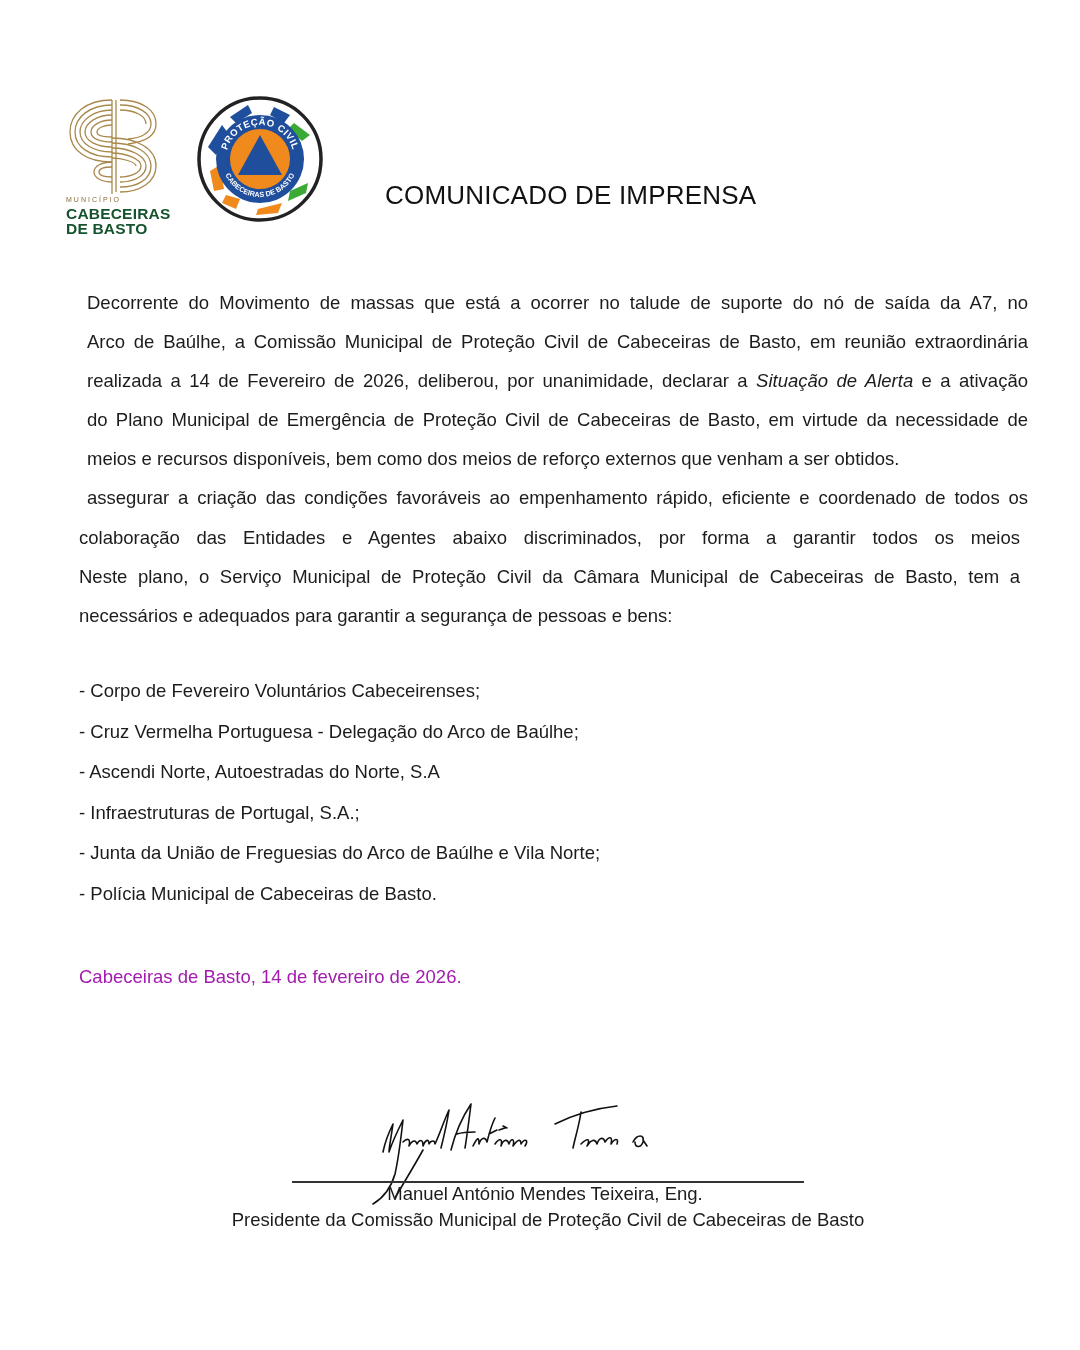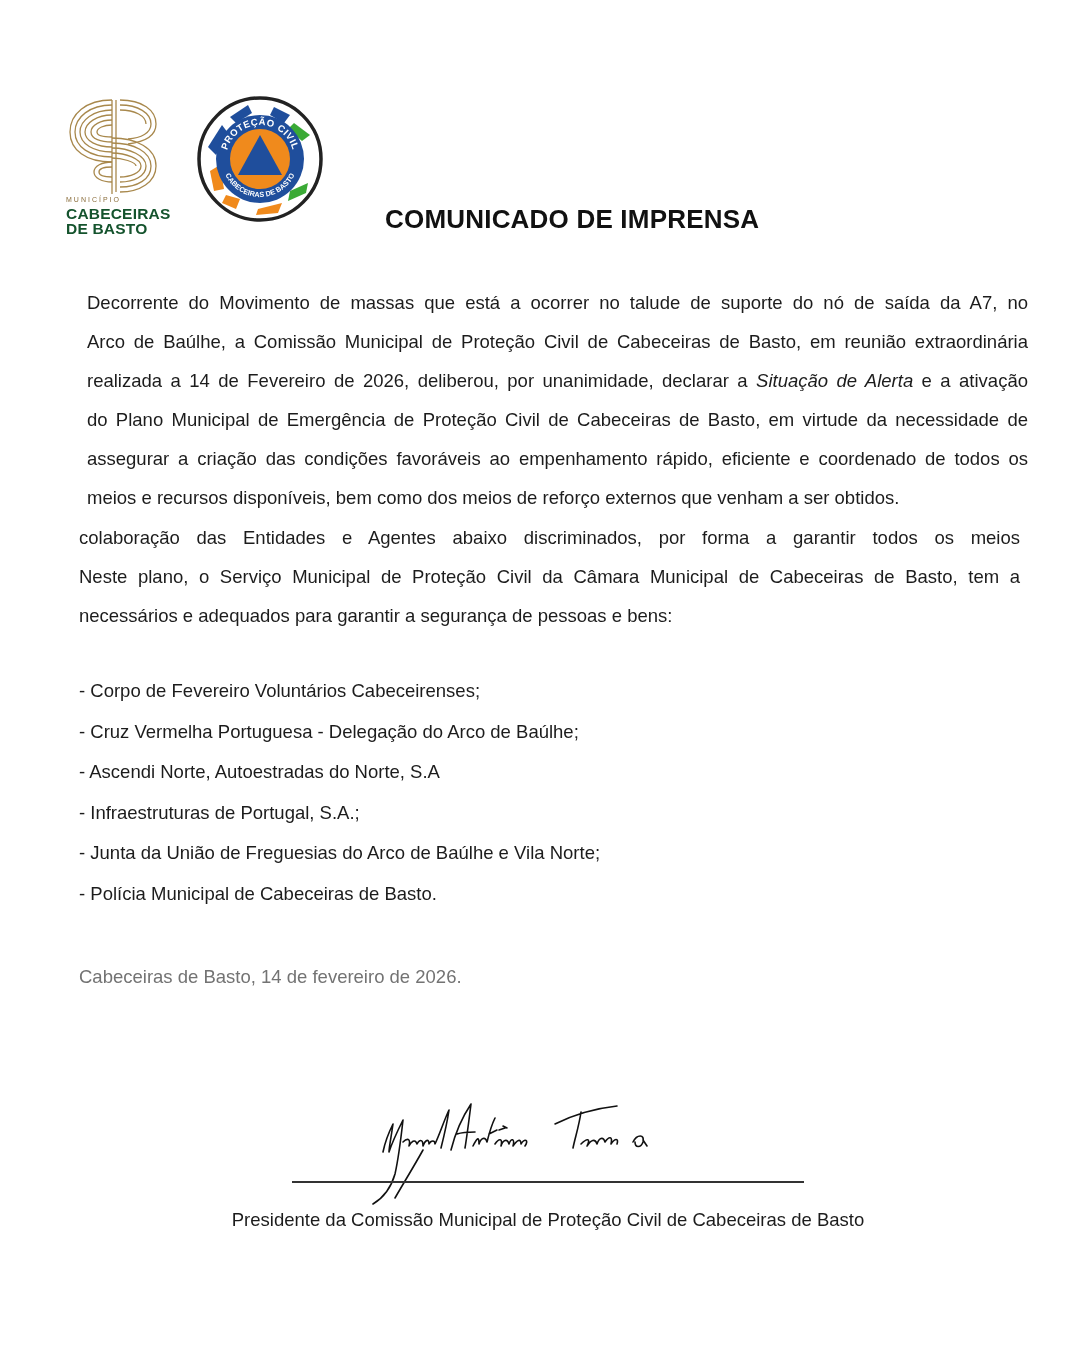--- a/index.html
+++ b/index.html
@@ -7,37 +7,37 @@
          font-family: "Liberation Sans", "DejaVu Sans", sans-serif; color: #1a1a1a; }
   .page { position: absolute; inset: 0; }
 
   
   .logo-municipio { position: absolute; left: 66px; top: 96px; width: 96px; height: 150px; }
   .logo-pc { position: absolute; left: 196px; top: 95px; width: 128px; height: 128px; }
   .muni-label { position: absolute; left: 0; top: 100px; width: 96px; text-align: left;
                 font-size: 7px; letter-spacing: 2px; color: #8a6d3b; }
   .muni-name { position: absolute; left: 0; top: 110px; width: 100px; font-weight: bold;
                font-size: 15.5px; line-height: 15px; color: #14532d; letter-spacing: 0.2px; }
-  .title { position: absolute; left: 385px; top: 180px; font-size: 26px; font-weight: bold;
-           color: #111; letter-spacing: 0.2px; margin-top: 24px; }
+  .title { position: absolute; left: 385px; top: 180px; font-size: 26px; font-weight: normal;
+           color: #111; letter-spacing: 0.2px; }
 
   
   .body-text { position: absolute; left: 79px; width: 941px; font-size: 18.5px; line-height: 39px;
                color: #1c1c1c; }
   .para1 { top: 283px; text-align: justify; text-align-last: left; margin-left: 8px; }
   .para2 { top: 518px; text-align: justify; text-align-last: left; }
   .para1 span, .para2 span { display: block; }
   .para1 .line, .para2 .line { display: block; text-align: justify; text-align-last: justify; }
   .para1 .line.last, .para2 .line.last { text-align-last: left; }
   em { font-style: italic; }
 
   .list { position: absolute; left: 79px; top: 671px; font-size: 18.5px; line-height: 40.5px; color: #1c1c1c; }
   .list div { white-space: nowrap; }
 
-  .place-date { position: absolute; left: 79px; top: 966px; font-size: 18.5px; color: #737373; text-align: right; }
+  .place-date { position: absolute; left: 79px; top: 966px; font-size: 18.5px; color: #a21caf; text-align: right; }
 
   
   .signature { position: absolute; left: 355px; top: 1090px; width: 350px; height: 115px; }
   .sig-line { position: absolute; left: 292px; top: 1181px; width: 512px; height: 1.5px; background: #333; }
   .signer-name { position: absolute; left: 0; width: 1080px; top: 1183px; text-align: center;
                  font-size: 18.5px; color: #1c1c1c; padding-left: 10px; box-sizing: border-box; }
   .signer-role { position: absolute; left: 0; width: 1096px; top: 1209px; text-align: center;
                  font-size: 18.5px; color: #1c1c1c; }
 </style>
 </head>
@@ -108,22 +108,22 @@
     </svg>
   </div>
 
   <div class="title">COMUNICADO DE IMPRENSA</div>
 
   <div class="body-text para1">
     <span class="line">Decorrente do Movimento de massas que está a ocorrer no talude de suporte do nó de saída da A7, no</span>
     <span class="line">Arco de Baúlhe, a Comissão Municipal de Proteção Civil de Cabeceiras de Basto, em reunião extraordinária</span>
     <span class="line"><span style="display:inline">realizada a 14 de Fevereiro de 2026, deliberou, por unanimidade, declarar a </span><em style="display:inline">Situação de Alerta</em><span style="display:inline"> e a ativação</span></span>
     <span class="line">do Plano Municipal de Emergência de Proteção Civil de Cabeceiras de Basto, em  virtude da necessidade de</span>
+    <span class="line last">meios e recursos disponíveis, bem como dos meios de reforço externos que venham a ser obtidos.</span>
     <span class="line">assegurar a criação das condições favoráveis ao empenhamento rápido, eficiente e coordenado de todos os</span>
-    <span class="line last">meios e recursos disponíveis, bem como dos meios de reforço externos que venham a ser obtidos.</span>
   </div>
 
   <div class="body-text para2">
     <span class="line">colaboração das Entidades e Agentes abaixo discriminados, por forma a garantir todos os meios</span>
     <span class="line">Neste plano, o Serviço Municipal de Proteção Civil da Câmara Municipal de Cabeceiras de Basto, tem a</span>
     <span class="line last">necessários e adequados para garantir a segurança de pessoas e bens:</span>
   </div>
 
   <div class="list">
     <div>- Corpo de Fevereiro Voluntários Cabeceirenses;</div>
@@ -151,15 +151,16 @@
       <path d="M200 34 C220 24 244 18 262 16 M226 22 C224 36 220 48 218 58"></path>
 
       <path d="M226 54 C232 48 236 48 232 56 C236 50 240 48 242 54 C244 48 248 46 250 52 C254 46 258 46 256 54 C260 48 264 48 262 54"></path>
       <path d="M278 52 C282 44 290 44 288 52 C286 58 280 58 280 52 M288 50 L292 56"></path>
 
       <path d="M68 60 C58 78 48 94 40 108"></path>
     </g>
   </svg>
 
   <div class="sig-line"></div>
+  <div class="signer-name">Manuel António Mendes Teixeira, Eng.</div>
   <div class="signer-role">Presidente da Comissão Municipal de Proteção Civil de Cabeceiras de Basto</div>
 
 </div>
 
 </body></html>

